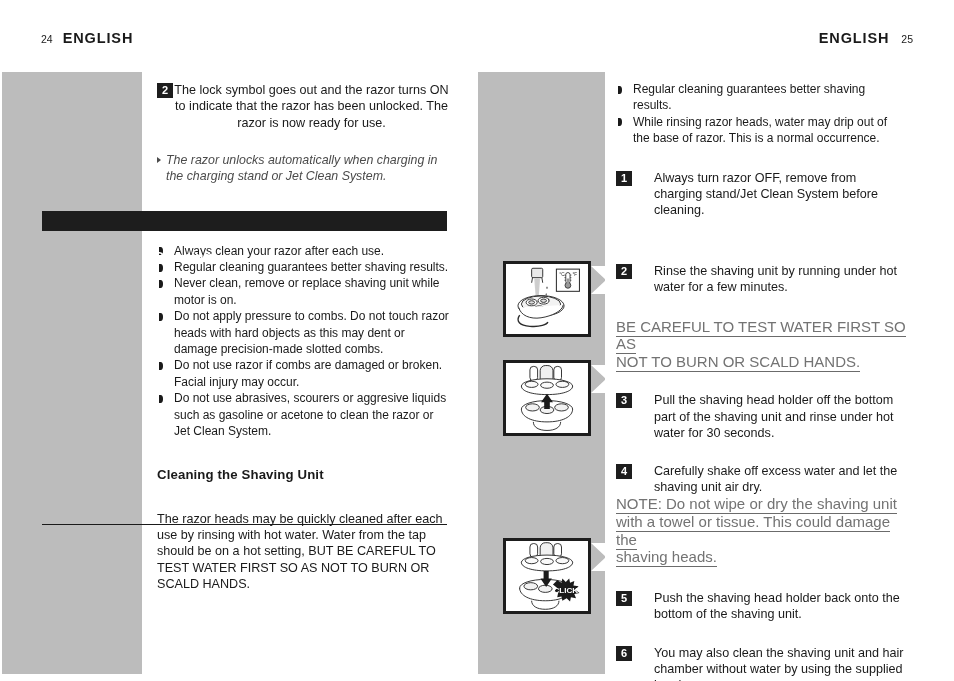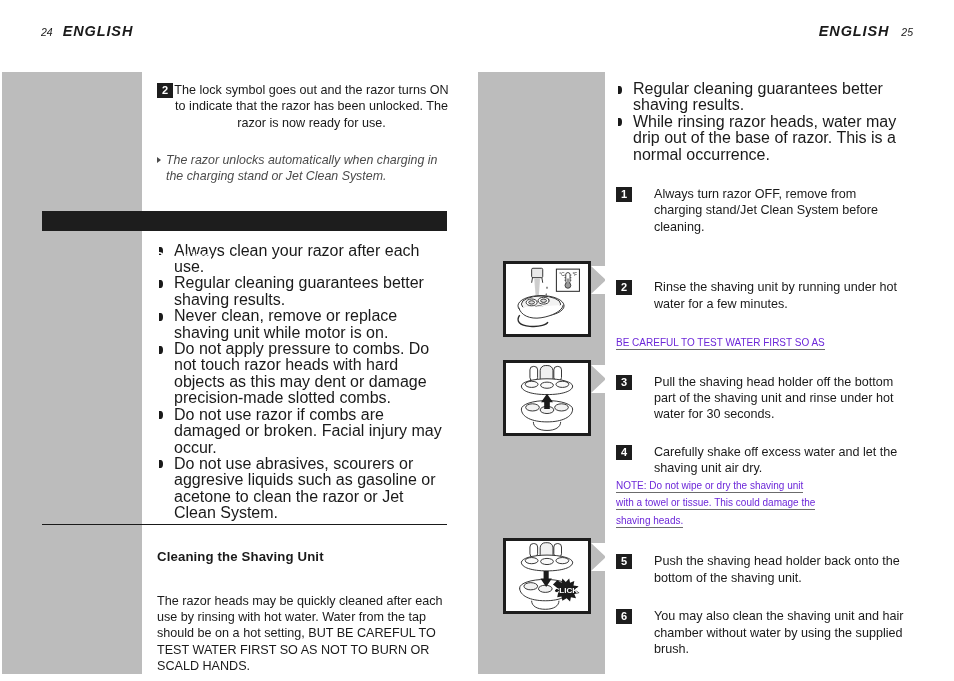--- a/index.html
+++ b/index.html
@@ -12,27 +12,26 @@
     height: 681px;
     position: relative;
     font-family: "Liberation Sans", sans-serif;
     color: #1a1a1a;
     overflow: hidden;
   }
 
   
   .hdr {
     position: absolute;
-    top: 23px;
+    top: 30px;
     font-size: 14.5px;
     font-weight: bold;
     letter-spacing: 0.06em;
     color: #1a1a1a;
     white-space: nowrap;
-    font-style: italic;
   }
   .hdr .folio {
     font-size: 10.5px;
     font-weight: normal;
     letter-spacing: 0;
     color: #1a1a1a;
   }
   #hdr-left  { left: 41px; }
   #hdr-right { right: 41px; }
   #hdr-left .folio  { margin-right: 10px; }
@@ -93,21 +92,21 @@
     line-height: 16.4px;
   }
   #col-left .step-text { margin-left: 1px; text-align: center; }
   #col-right .step-text { margin-left: 22px; }
 
   
   .blist { list-style: none; margin: 0; padding: 0; }
   .bitem {
     position: relative;
     padding-left: 17px;
-    font-size: 16px;
+    font-size: 12px;
     line-height: 16.4px;
     margin-bottom: 0px;
   }
   .bitem::before {
     content: "";
     position: absolute;
     left: 2px;
     top: 4.5px;
     width: 4px;
     height: 8px;
@@ -129,23 +128,23 @@
     position: absolute;
     left: 0px;
     top: 5px;
     border-left: 4.5px solid #4b4b4b;
     border-top: 3.2px solid transparent;
     border-bottom: 3.2px solid transparent;
   }
 
   
   .uline {
-    font-size: 10px;
+    font-size: 15px;
     line-height: 17.6px;
-    color: #6d28d9;
+    color: #737373;
   }
   .uline span {
     border-bottom: 1px solid #6b6b6b;
     padding-bottom: 1px;
   }
 
   
   #cleaning-bar {
     position: absolute;
     left: 42px;
@@ -251,20 +250,21 @@
     <div class="step-text">Always turn razor OFF, remove from charging stand/Jet Clean System before cleaning.</div>
   </div>
 
   <div class="step" style="margin-top:44px;">
     <div class="step-num">2</div>
     <div class="step-text">Rinse the shaving unit by running under hot water for a few minutes.</div>
   </div>
 
   <div class="uline" style="margin-top:22px;">
     <span>BE CAREFUL TO TEST WATER FIRST SO AS </span><br>
+    <span>NOT TO BURN OR SCALD HANDS. </span>
   </div>
 
   <div class="step" style="margin-top:22px;">
     <div class="step-num">3</div>
     <div class="step-text">Pull the shaving head holder off the bottom part of the shaving unit and rinse under hot water for 30 seconds.</div>
   </div>
 
   <div class="step" style="margin-top:21px;">
     <div class="step-num">4</div>
     <div class="step-text">Carefully shake off excess water and let the shaving unit air dry.</div>

